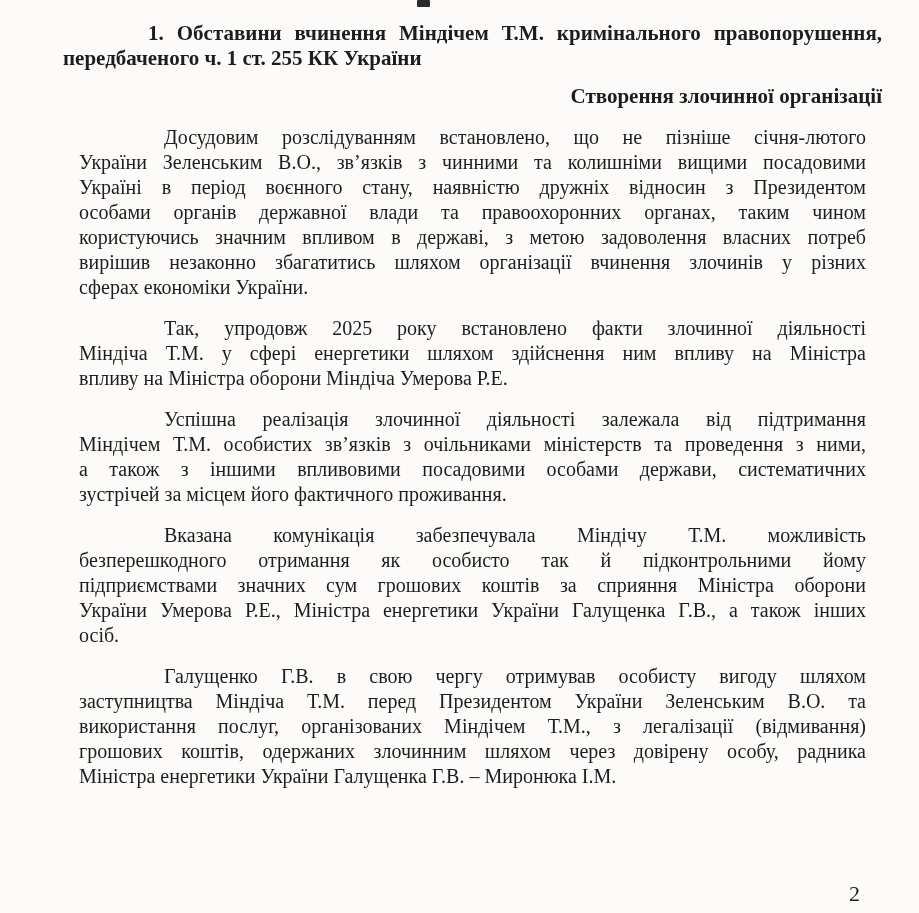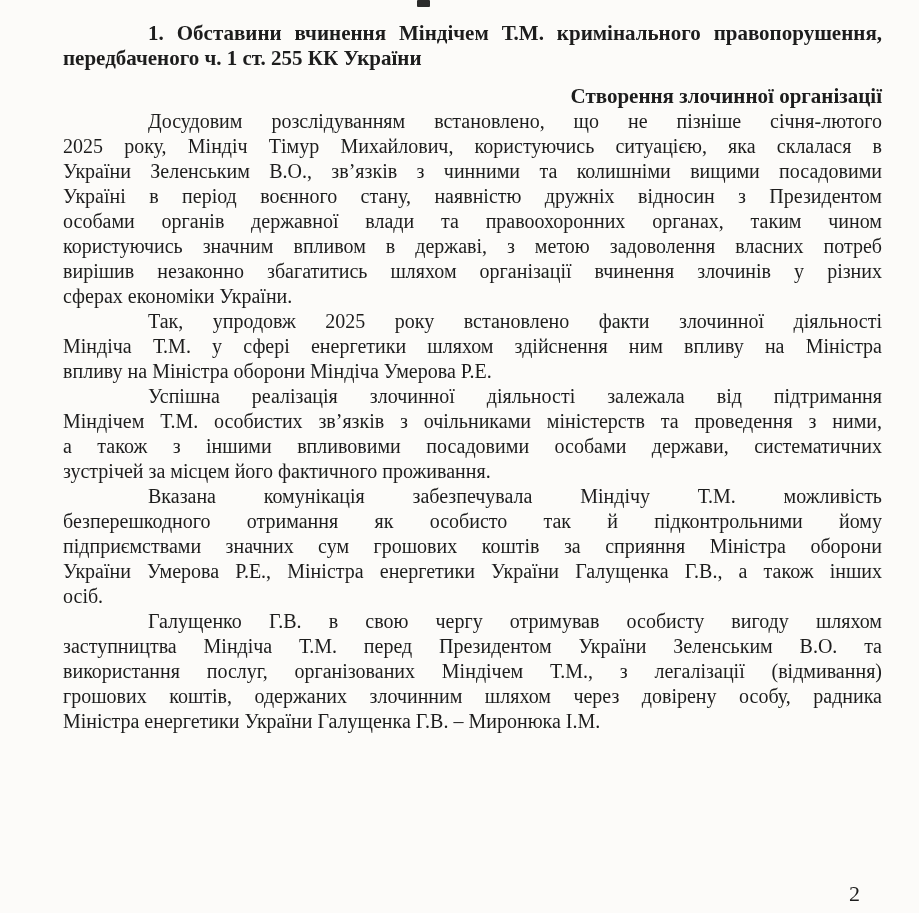--- a/index.html
+++ b/index.html
@@ -41,21 +41,21 @@
   }
   .subheading {
     font-size: 21px;
     font-weight: bold;
     line-height: 25px;
     margin-top: 13px;
     text-indent: 85px;
     text-align: right;
   }
   .para {
-    margin: 0;
+    margin: 16px;
   }
   .page-number {
     position: absolute;
     left: 849px;
     top: 881px;
     font-size: 22px;
     line-height: 25px;
   }
   .scan-artifact {
     position: absolute;
@@ -79,21 +79,20 @@
     <div class="heading">
       <div class="line first">1. Обставини вчинення Міндічем Т.М. кримінального правопорушення,</div>
       <div class="line last">передбаченого ч. 1 ст. 255 КК України</div>
     </div>
 
     <div class="subheading">Створення злочинної організації</div>
 
     <div id="paragraphs">
         <div class="para">
           <div class="line first">Досудовим розслідуванням встановлено, що не пізніше січня-лютого</div>
-          <div class="line">2025 року, Міндіч Тімур Михайлович, користуючись ситуацією, яка склалася в</div>
           <div class="line">України Зеленським В.О., зв’язків з чинними та колишніми вищими посадовими</div>
           <div class="line">Україні в період воєнного стану, наявністю дружніх відносин з Президентом</div>
           <div class="line">особами органів державної влади та правоохоронних органах, таким чином</div>
           <div class="line">користуючись значним впливом в державі, з метою задоволення власних потреб</div>
           <div class="line">вирішив незаконно збагатитись шляхом організації вчинення злочинів у різних</div>
           <div class="line last">сферах економіки України.</div>
         </div>
         <div class="para">
           <div class="line first">Так, упродовж 2025 року встановлено факти злочинної діяльності</div>
           <div class="line">Міндіча Т.М. у сфері енергетики шляхом здійснення ним впливу на Міністра</div>

